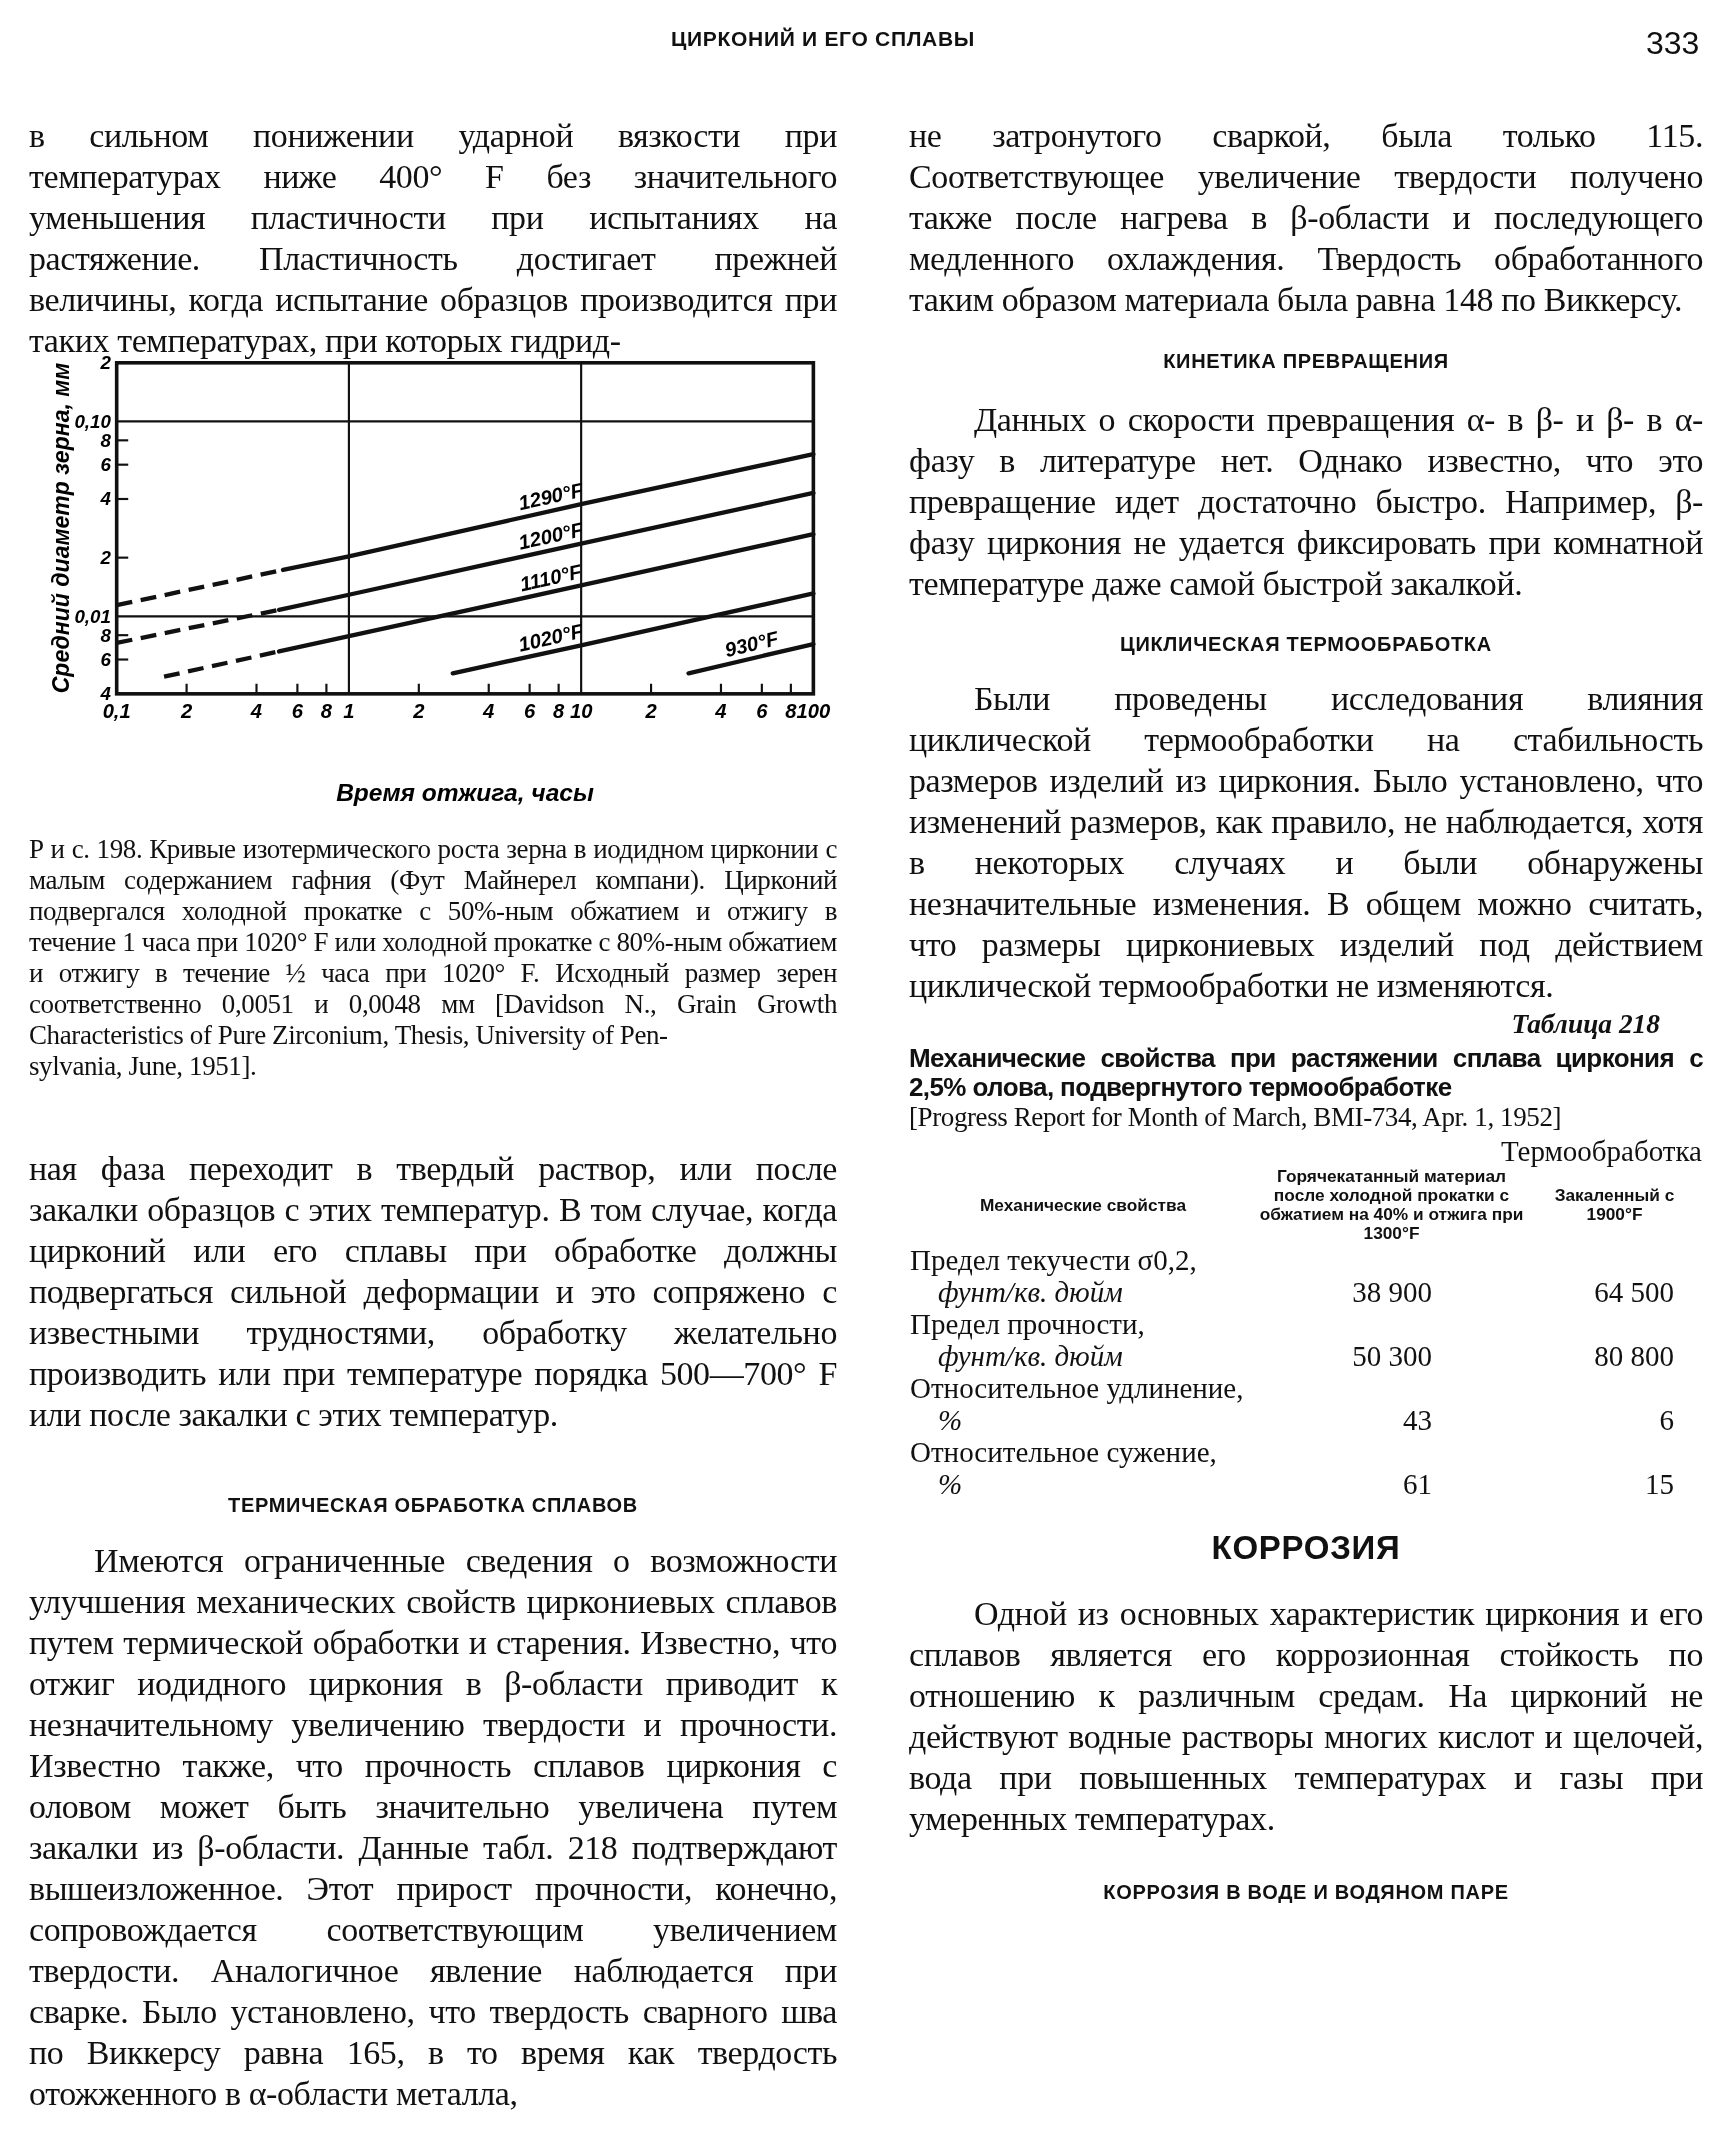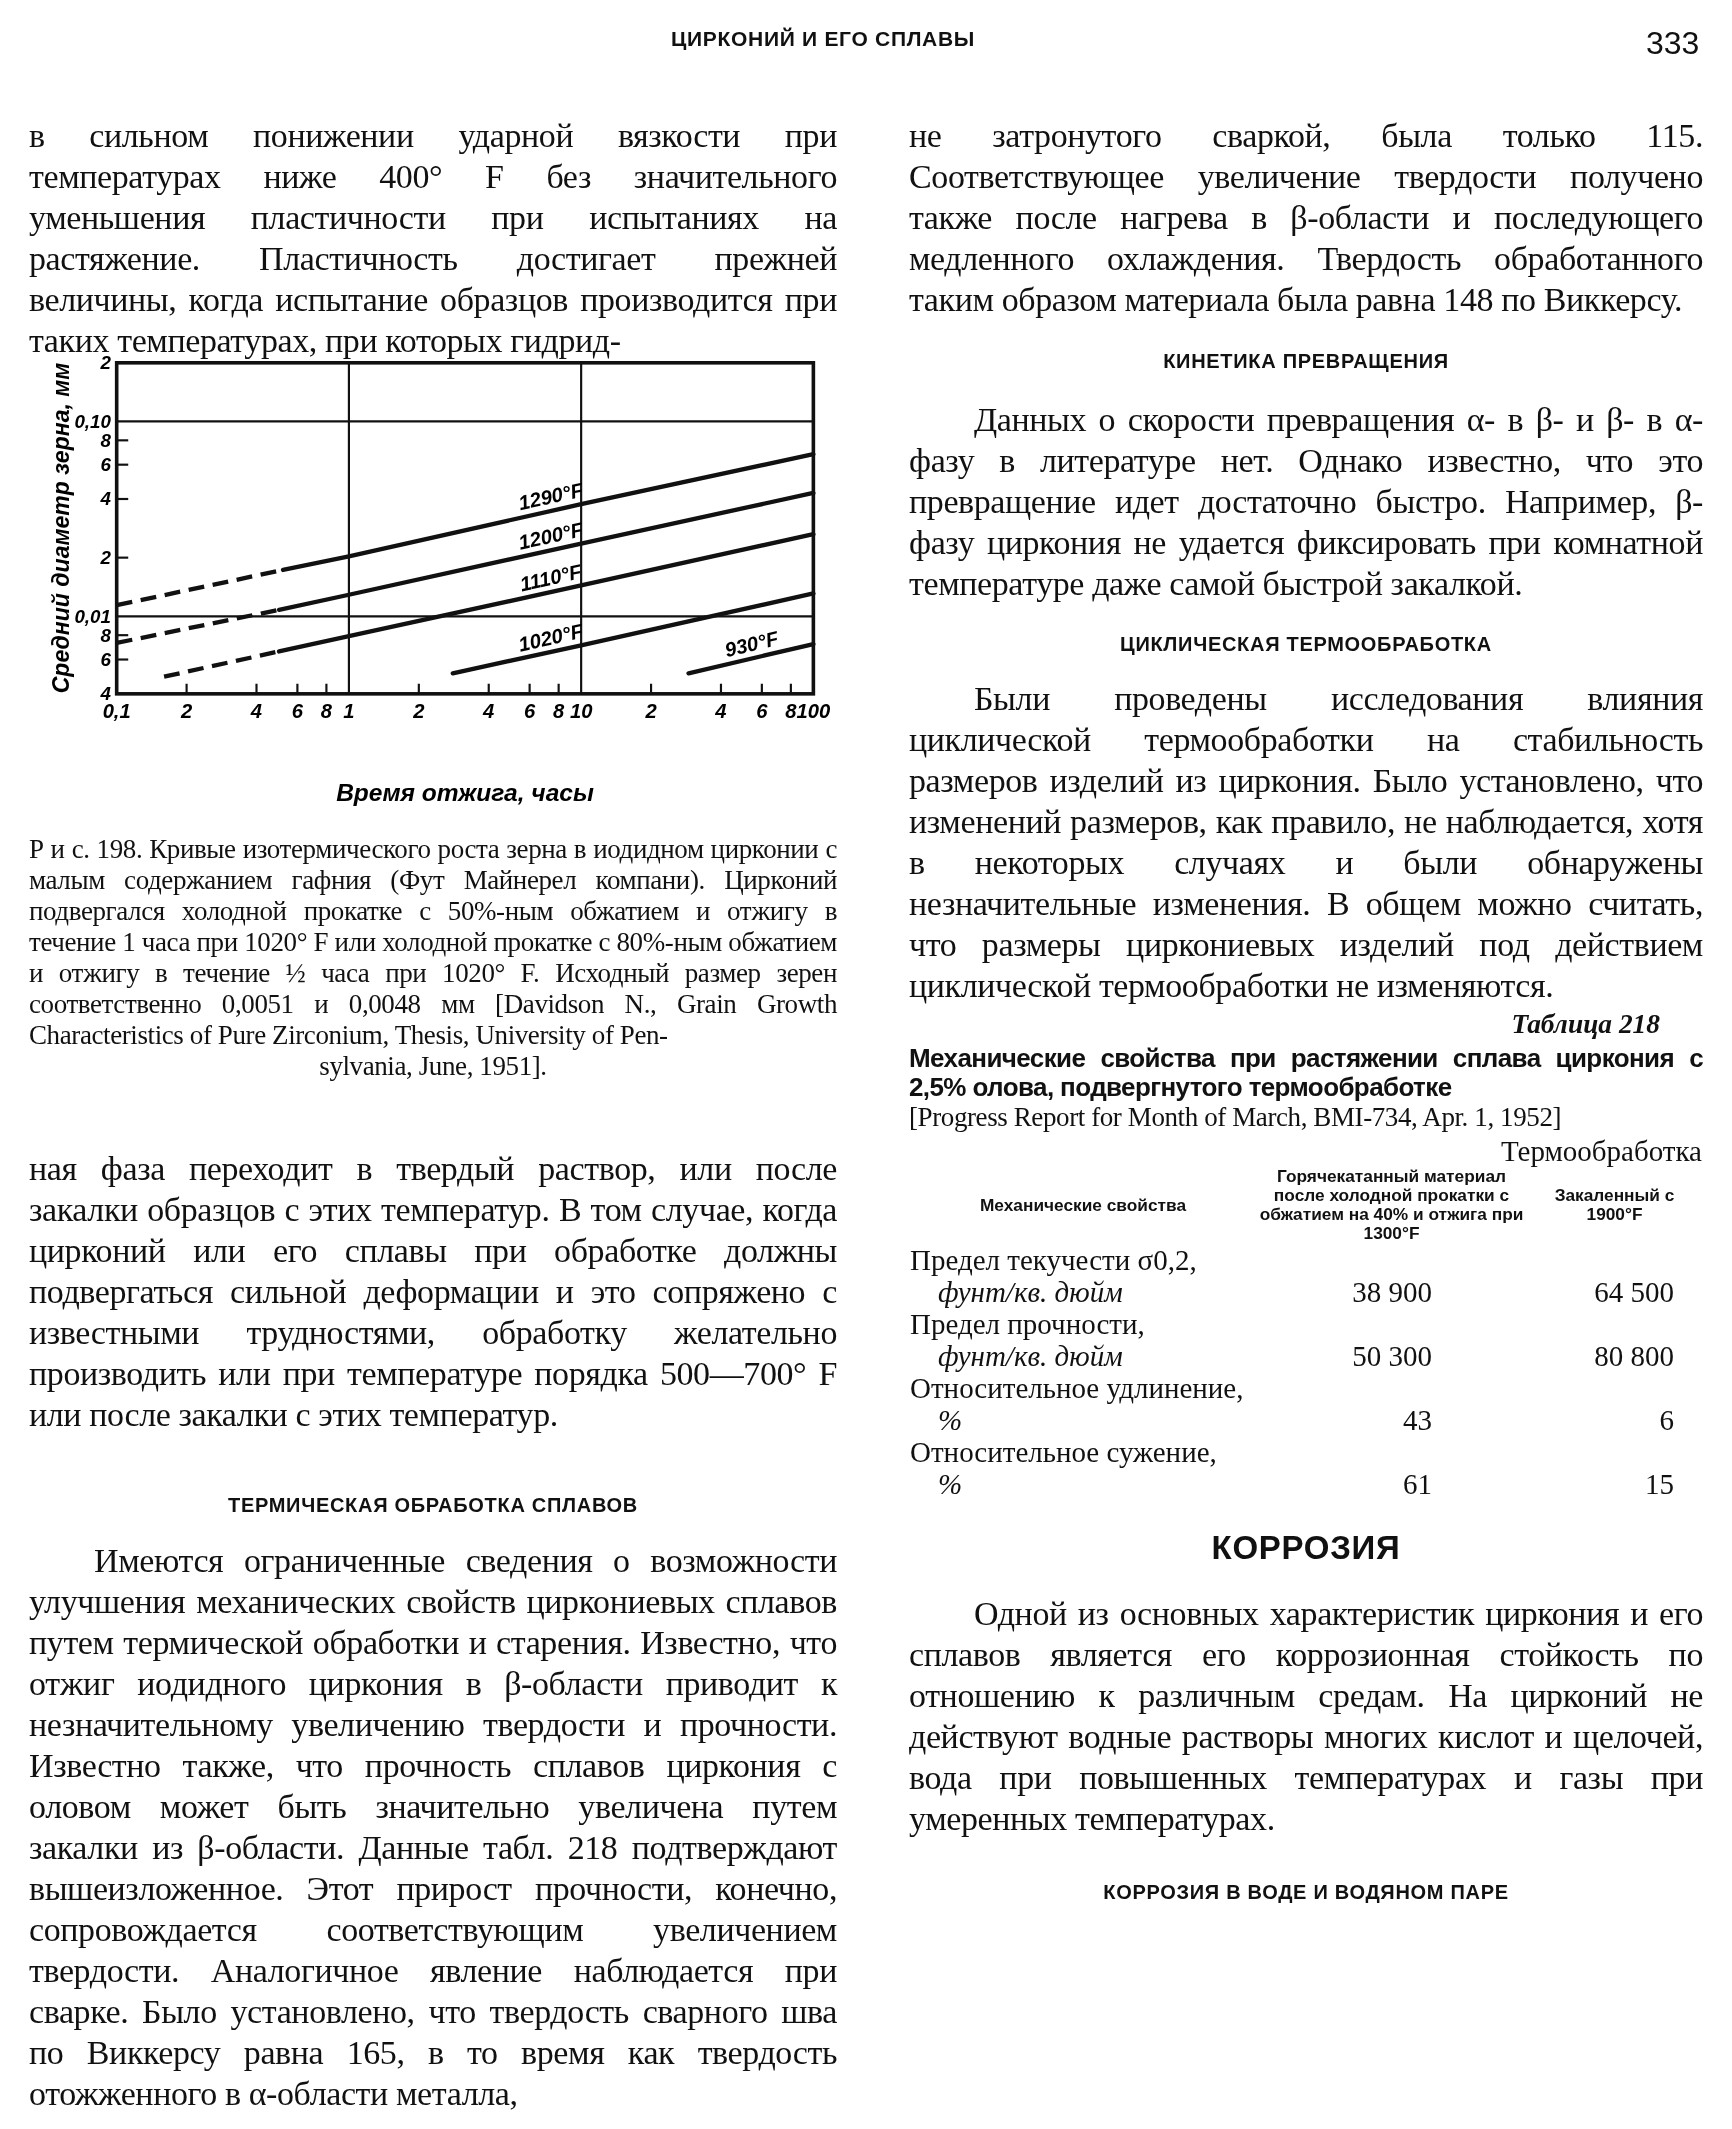--- a/index.html
+++ b/index.html
@@ -11,21 +11,21 @@
   .page-num { left:1646px; top:24.5px; font-size:32px; font-family:"Liberation Sans Narrow","Liberation Sans", sans-serif; }
   .col { position:absolute; width:808px; }
   .col-left { left:29px; }
   .col-right { left:909px; width:794px; }
   .para { font-size:34px; line-height:41px; text-align:justify; margin:0; letter-spacing:-0.4px; }
   .para.indent { text-indent:65px; }
   .heading { font-family:"Liberation Sans", sans-serif; font-weight:bold; font-size:20px;
              text-align:center; letter-spacing:0.7px; margin:0; }
   .heading.big { font-size:33px; }
   .caption { font-size:27px; line-height:31px; text-align:justify; margin:0; letter-spacing:-0.4px; }
-  .caption .last { display:block; text-align:center; }
+  .caption .last { display:block; }
   .tbl-label { text-align:right; font-style:italic; font-weight:bold; font-size:27.4px; margin:0; padding-right:43px; }
   .tbl-title { font-weight:bold; font-size:26px; line-height:29px; text-align:justify; margin:0; font-family:"Liberation Sans", sans-serif; letter-spacing:-0.6px;}
   .tbl-source { font-size:27px; line-height:30px; margin:0; text-align:justify; letter-spacing:-0.4px;}
   table.props { border-collapse:collapse; width:794px; font-size:29px; }
   table.props th { font-family:"Liberation Sans", sans-serif; font-weight:bold; font-size:17.3px; line-height:19px; vertical-align:middle; }
   table.props td { vertical-align:bottom; line-height:30px; }
   td.num { text-align:right; padding-right:14.4px; }
   .unit { font-style:italic; padding-left:29px; }
   svg text { font-family:"Liberation Sans", sans-serif; font-style:italic; font-weight:bold; }
 </style>

